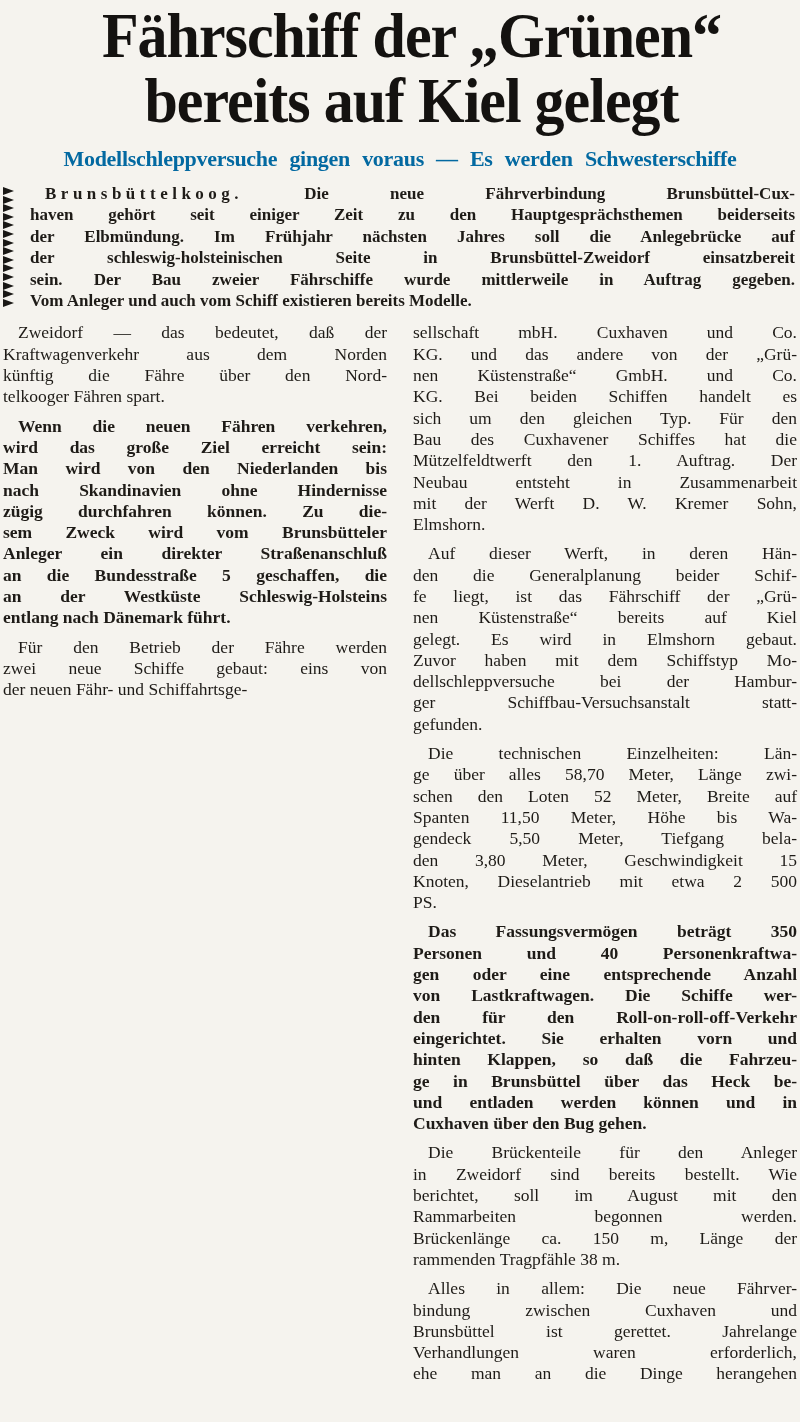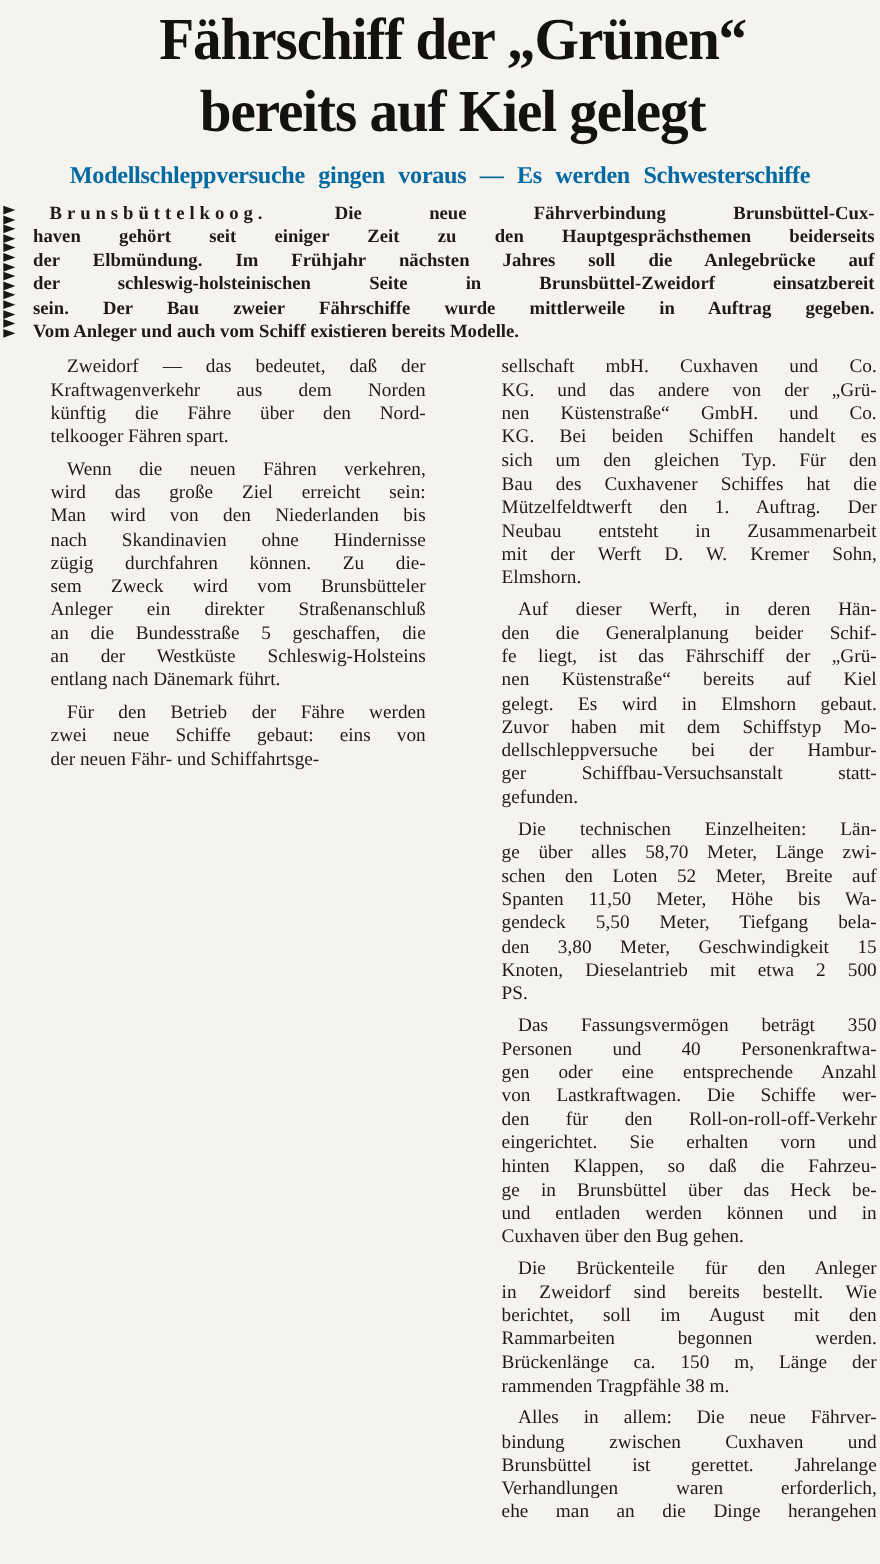--- a/index.html
+++ b/index.html
@@ -9,21 +9,21 @@
     font-family:"Liberation Serif","DejaVu Serif",serif;
   }
   .page {
     position:relative; width:800px; height:1422px; overflow:hidden;
     color:#1e1b17;
   }
   
   .headline {
     margin:0; padding-top:4px;
     text-align:center;
-    font-size:52px; line-height:65px;
+    font-size:60px; line-height:65px;
     font-weight:bold; letter-spacing:-1px;
     color:#141210;
     padding-left:23px;
   }
   .hl-line { display:block; transform:scaleY(1.04); }
   
   .subhead {
     margin-top:12px;
     text-align:center;
     font-weight:bold;
@@ -55,23 +55,23 @@
   .jline { text-align:justify; text-align-last:justify; }
   .jline.end { text-align-last:left; }
   .jline.first { text-indent:15px; }
   
   .columns {
     display:flex; gap:26px;
     margin-top:11px;
     padding:0 3px;
     font-size:17.5px; line-height:21.3px;
   }
-  .col { flex:1; min-width:0;margin-left:43px; }
+  .col { flex:1; min-width:0; }
   .para { margin:0 0 8px 0; }
-  .para.bold { font-weight:normal; }
+  .para.bold { font-weight:bold; }
   .sig-line { display:flex; justify-content:space-between; text-align-last:left; }
   .sig { padding-right:6px; }
 </style>
 </head>
 <body>
 
 <div class="page">
 
   <h1 class="headline">
     <span class="hl-line">Fährschiff der „Grünen“</span>

